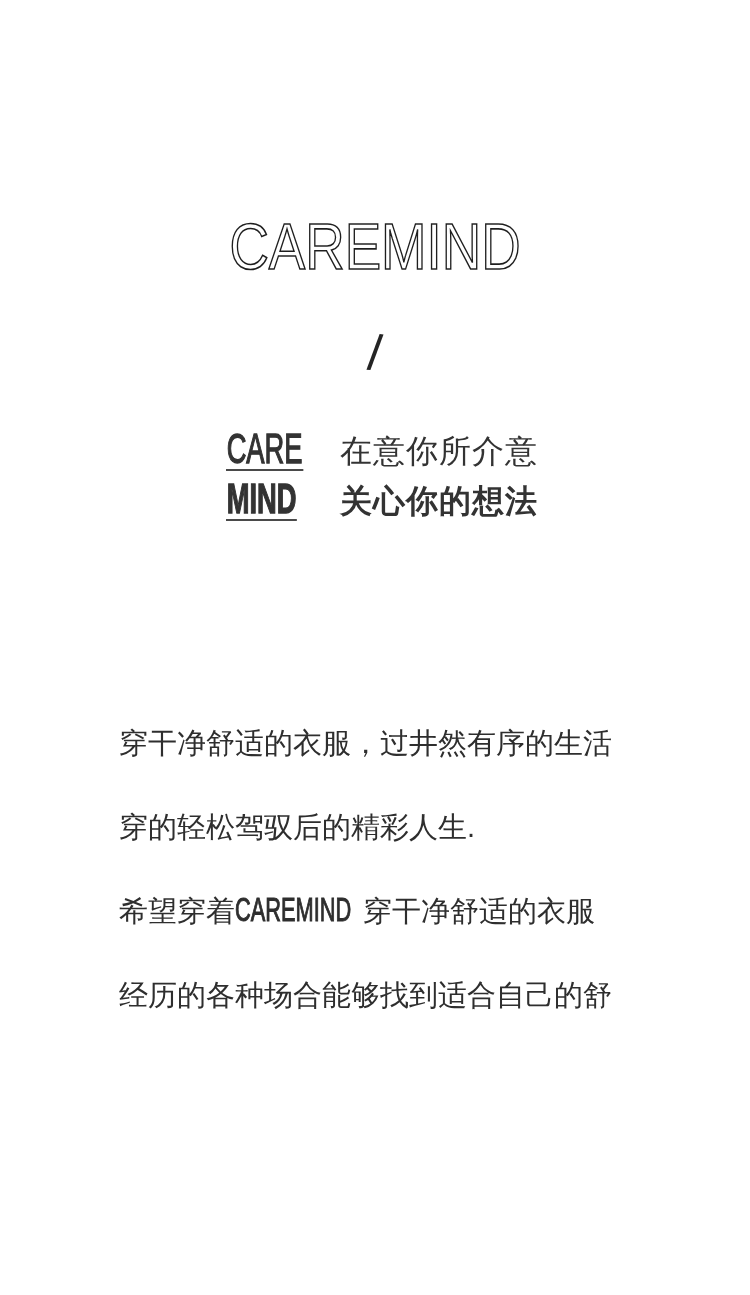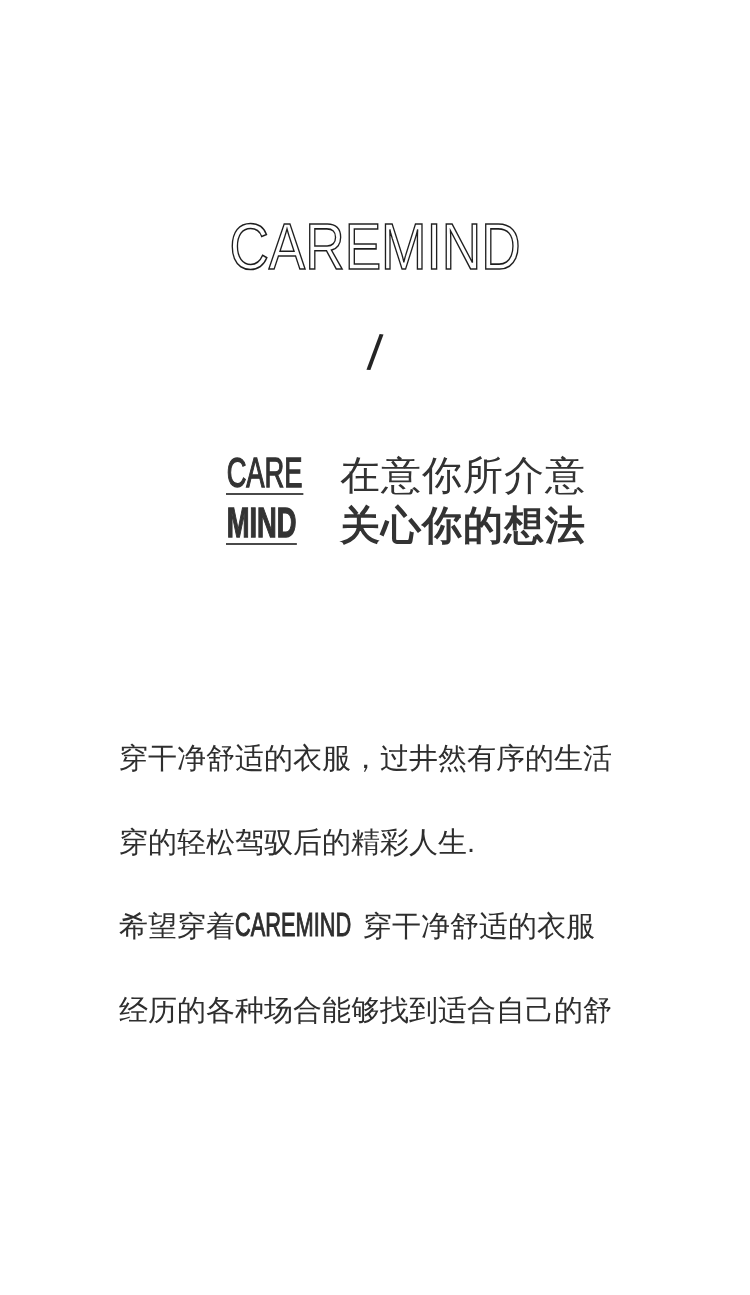--- a/index.html
+++ b/index.html
@@ -49,21 +49,21 @@
     width: 750px;
     text-align: center;
     font-size: 50px;
     line-height: 58px;
     font-weight: 400;
     color: #242424;
     transform: rotate(5deg);
   }
 
   
-  .tagline { position: absolute; top: 434px; left: 0; width: 750px; height: 100px; }
+  .tagline { position: absolute; top: 410px; left: 0; width: 750px; height: 100px; }
   .tag-row { position: absolute; left: 0; width: 750px; height: 50px; }
   .tag-row.row-0 { top: 0; }
   .tag-row.row-1 { top: 50px; font-weight: bold; }
   .tag-latin {
     position: absolute;
     left: 226px;
     top: 4px;
     display: inline-block;
     font-size: 42px;
     line-height: 38px;
@@ -71,31 +71,31 @@
     border-bottom: 2px solid #4a4a4a;
     padding: 0 1px 1px 1px;
     white-space: nowrap;
     transform: scale(0.65, 1);
     transform-origin: left bottom;
   }
   .tag-cn {
     position: absolute;
     left: 340px;
     top: 0;
-    font-size: 40px;
+    font-size: 32px;
     line-height: 50px;
     color: #333333;
     letter-spacing: 1px;
     white-space: nowrap;
   }
 
   
   .body-text {
     position: absolute;
-    top: 700px;
+    top: 685px;
     left: 0;
     width: 648px;
     padding-left: 119px;
     color: #2e2e2e;
   }
   .body-line {
     font-size: 29px;
     line-height: 84px;
     height: 84px;
     letter-spacing: 0px;

